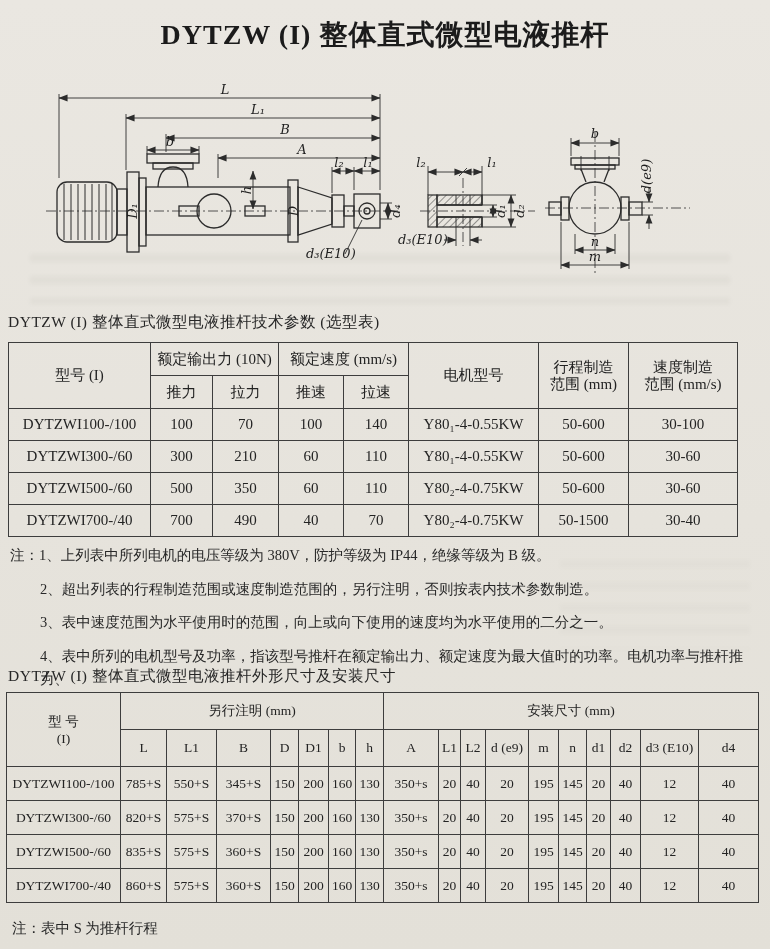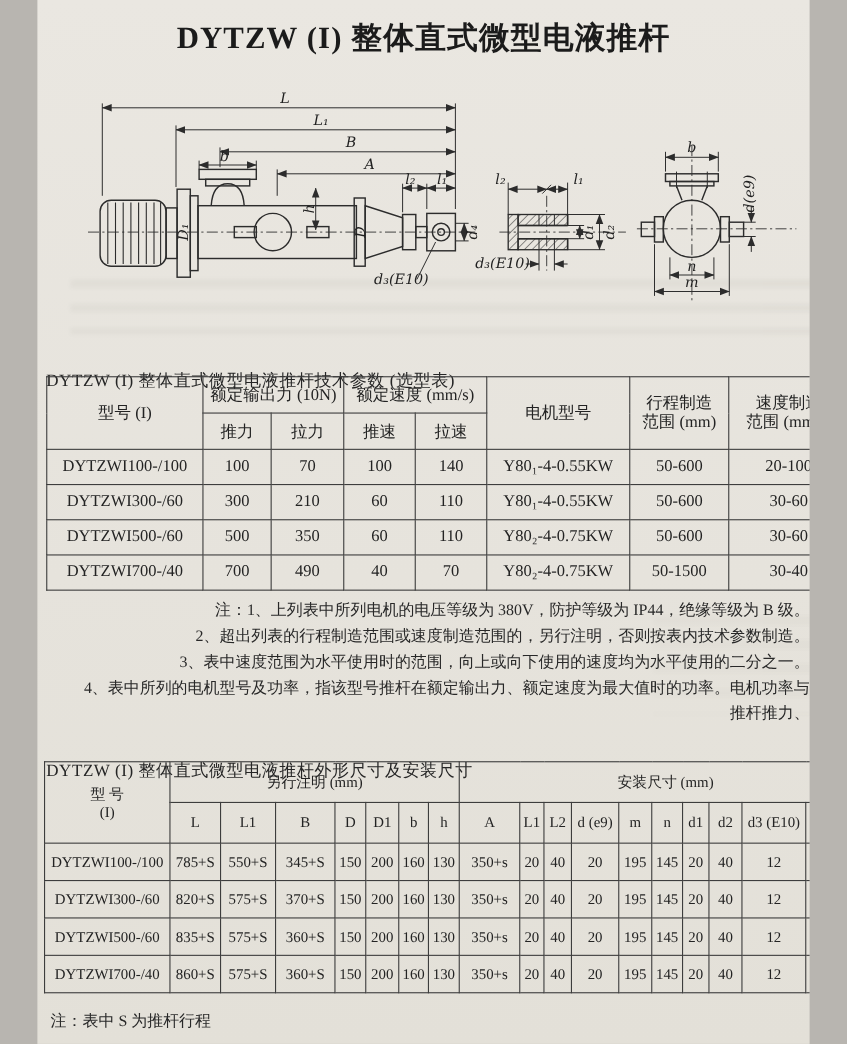--- a/index.html
+++ b/index.html
@@ -1,48 +1,48 @@
 <!DOCTYPE html>
 <html><head>
 <meta charset="utf-8">
 <style>
   * { margin:0; padding:0; box-sizing:border-box; }
   body { background:#b8b5b0; font-family:"Liberation Serif","DejaVu Serif",serif; }
-  .page { position:relative; width:702px; height:949px; margin:0 auto; overflow:hidden;
+  .page { position:relative; width:770px; height:949px; margin:0 auto; overflow:hidden;
           background:linear-gradient(180deg,#eae7e1 0%, #e6e3dc 55%, #e3e0d8 100%); color:#242424; }
 
   .title { position:absolute; top:16px; left:0; width:100%; text-align:center;
            font-size:28px; font-weight:bold; letter-spacing:1px; color:#1b1b1b; }
 
   .drawing { position:absolute; top:68px; left:0; width:770px; height:212px; }
   .ln  { stroke:#2c2c2c; stroke-width:1.3; fill:none; }
   .fin { stroke:#2c2c2c; stroke-width:1; fill:none; }
   .dim { stroke:#2c2c2c; stroke-width:0.9; fill:none; }
   .cl  { stroke:#2c2c2c; stroke-width:0.8; fill:none; stroke-dasharray:10 3 2 3; }
   .hatch { fill:url(#hx); stroke:#2c2c2c; stroke-width:1.2; }
   .lbl { font:italic 13px "DejaVu Serif",serif; fill:#1f1f1f; text-anchor:middle; }
   .lbl.start { text-anchor:start; }
 
-  .sec-head { position:absolute; left:8px; font-size:15.5px; color:#262626; letter-spacing:0.5px;margin-top:24px; }
+  .sec-head { position:absolute; left:8px; font-size:15.5px; color:#262626; letter-spacing:0.5px; }
   #sec1 { top:312px; }
   #sec2 { top:666px;text-align:center; }
 
   table { position:absolute; border-collapse:collapse; table-layout:fixed; }
   th, td { border:1.6px solid #3d3d3d; text-align:center; vertical-align:middle;
            font-weight:normal; color:#232323; overflow:hidden; }
   .t1 { top:342px; left:8px; width:729px; font-size:15px; }
   .t1 thead tr { height:33px; }
   .t1 tbody tr { height:32px; }
   .t2 { top:692px; left:6px; width:752px; font-size:13.5px; }
   .t2 thead tr { height:37px;padding-left:48px; }
   .t2 tbody tr { height:34px; }
   .hdr2line div { line-height:17px; }
 
-  .notes { position:absolute; top:544px; left:10px; font-size:14.5px; line-height:23.5px; color:#282828;text-align:right; }
-  .notes .indent1 { margin-left:30px; }
+  .notes { position:absolute; top:544px; left:10px; font-size:14.5px; line-height:23.5px; color:#282828; }
+  .notes .indent1 { margin-left:30px;margin-top:10px; }
   .notes .indent2 { margin-left:48px; }
 
   .footer-note { position:absolute; top:919px; left:12px; font-size:14.5px; color:#282828; }
 
   .ghost { position:absolute; pointer-events:none;
            background:repeating-linear-gradient(180deg, rgba(110,104,94,0.14) 0 8px, rgba(0,0,0,0) 8px 22px);
            filter:blur(2px); opacity:0.4; }
   #ghost1 { top:254px; left:30px; width:700px; height:50px; }
   #ghost2 { top:560px; left:560px; width:190px; height:90px; opacity:0.22; }
 </style>
@@ -202,21 +202,21 @@
     </thead>
     <tbody>
         <tr>
           <td>DYTZWI100-/100</td>
           <td>100</td>
           <td>70</td>
           <td>100</td>
           <td>140</td>
           <td>Y80₁-4-0.55KW</td>
           <td>50-600</td>
-          <td>20-100</td>
+          <td>30-100</td>
         </tr>
         <tr>
           <td>DYTZWI300-/60</td>
           <td>300</td>
           <td>210</td>
           <td>60</td>
           <td>110</td>
           <td>Y80₁-4-0.55KW</td>
           <td>50-600</td>
           <td>30-60</td>

